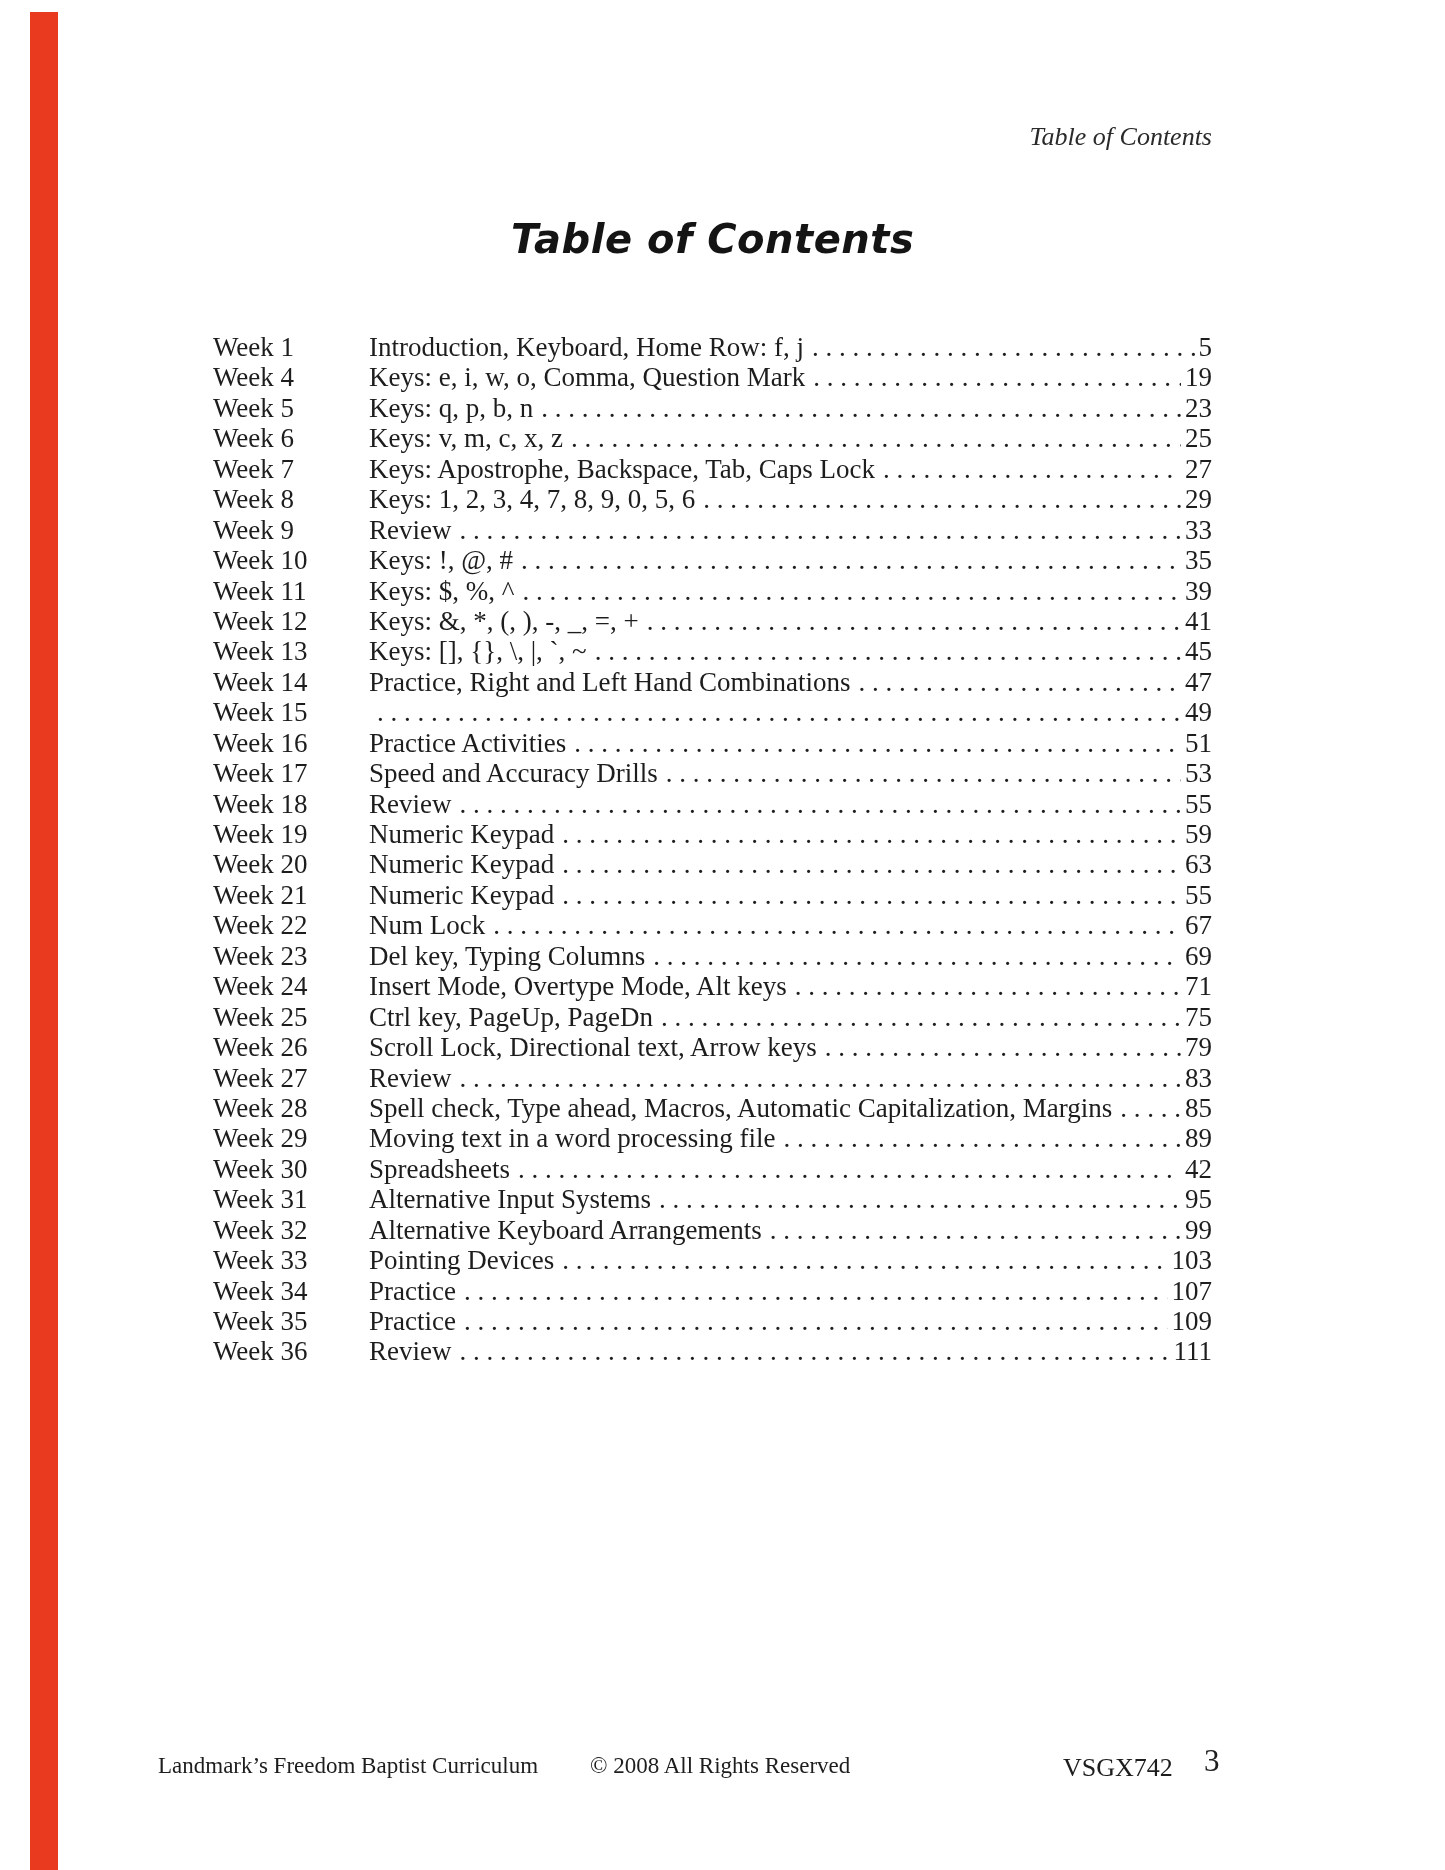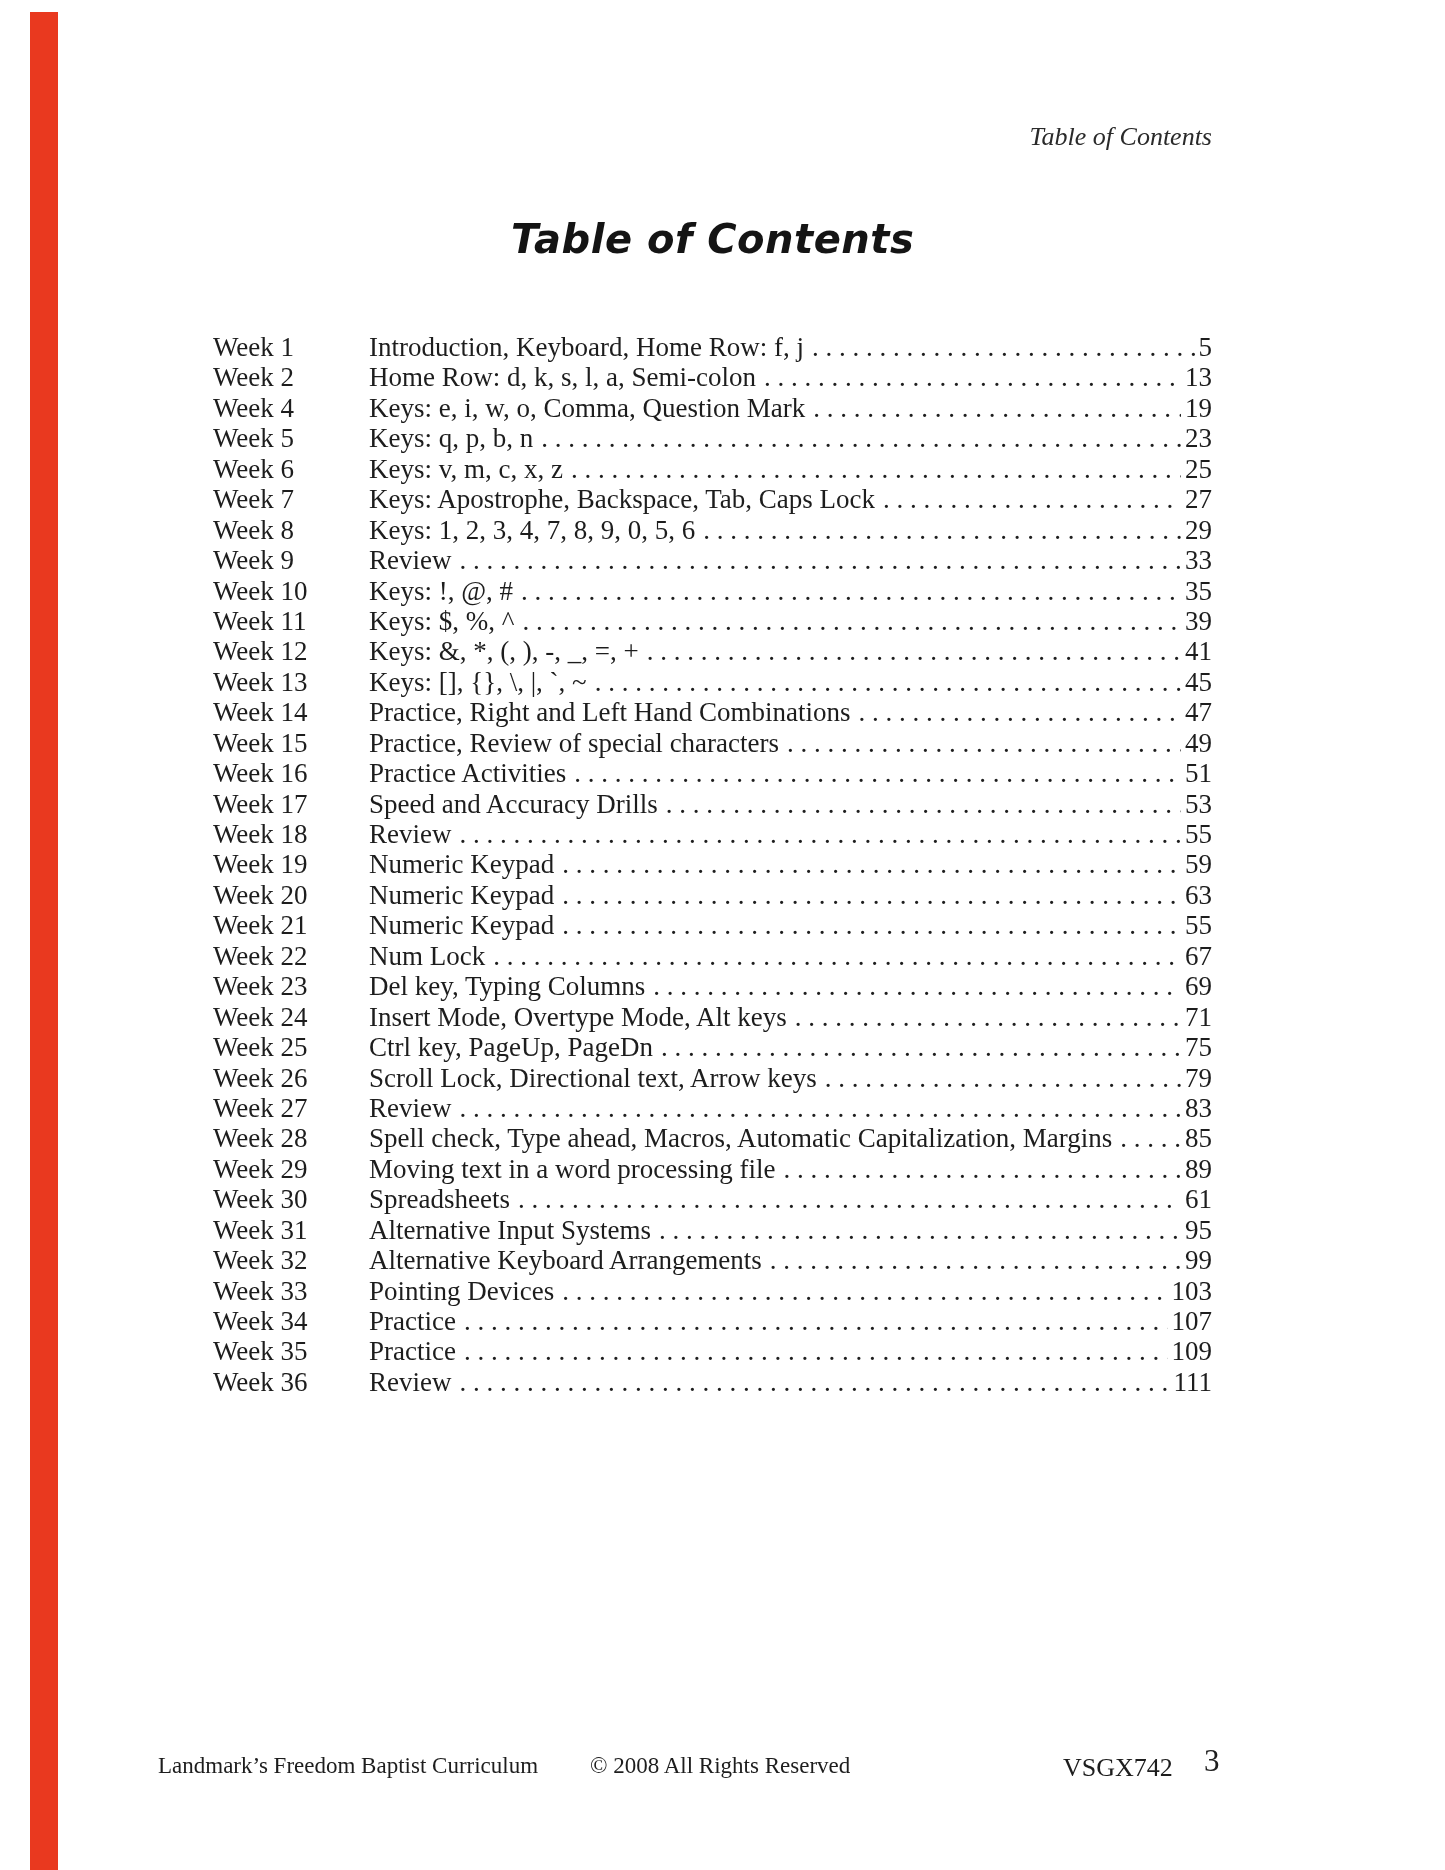--- a/index.html
+++ b/index.html
@@ -112,26 +112,20 @@
 
   <div class="toc">
 
       <div class="toc-row">
         <span class="toc-week">Week 1</span>
         <span class="toc-title">Introduction, Keyboard, Home Row: f, j</span>
         <span class="toc-leader"></span>
         <span class="toc-page">5</span>
       </div>
 
-      <div class="toc-row">
-        <span class="toc-week">Week 2</span>
-        <span class="toc-title">Home Row: d, k, s, l, a, Semi-colon</span>
-        <span class="toc-leader"></span>
-        <span class="toc-page">13</span>
-      </div>
 
 
       <div class="toc-row">
         <span class="toc-week">Week 4</span>
         <span class="toc-title">Keys: e, i, w, o, Comma, Question Mark</span>
         <span class="toc-leader"></span>
         <span class="toc-page">19</span>
       </div>
 
       <div class="toc-row">
@@ -199,21 +193,20 @@
 
       <div class="toc-row">
         <span class="toc-week">Week 14</span>
         <span class="toc-title">Practice, Right and Left Hand Combinations</span>
         <span class="toc-leader"></span>
         <span class="toc-page">47</span>
       </div>
 
       <div class="toc-row">
         <span class="toc-week">Week 15</span>
-        <span class="toc-title">Practice, Review of special characters</span>
         <span class="toc-leader"></span>
         <span class="toc-page">49</span>
       </div>
 
       <div class="toc-row">
         <span class="toc-week">Week 16</span>
         <span class="toc-title">Practice Activities</span>
         <span class="toc-leader"></span>
         <span class="toc-page">51</span>
       </div>
@@ -306,21 +299,21 @@
         <span class="toc-week">Week 29</span>
         <span class="toc-title">Moving text in a word processing file</span>
         <span class="toc-leader"></span>
         <span class="toc-page">89</span>
       </div>
 
       <div class="toc-row">
         <span class="toc-week">Week 30</span>
         <span class="toc-title">Spreadsheets</span>
         <span class="toc-leader"></span>
-        <span class="toc-page">61</span>
+        <span class="toc-page">42</span>
       </div>
 
       <div class="toc-row">
         <span class="toc-week">Week 31</span>
         <span class="toc-title">Alternative Input Systems</span>
         <span class="toc-leader"></span>
         <span class="toc-page">95</span>
       </div>
 
       <div class="toc-row">

